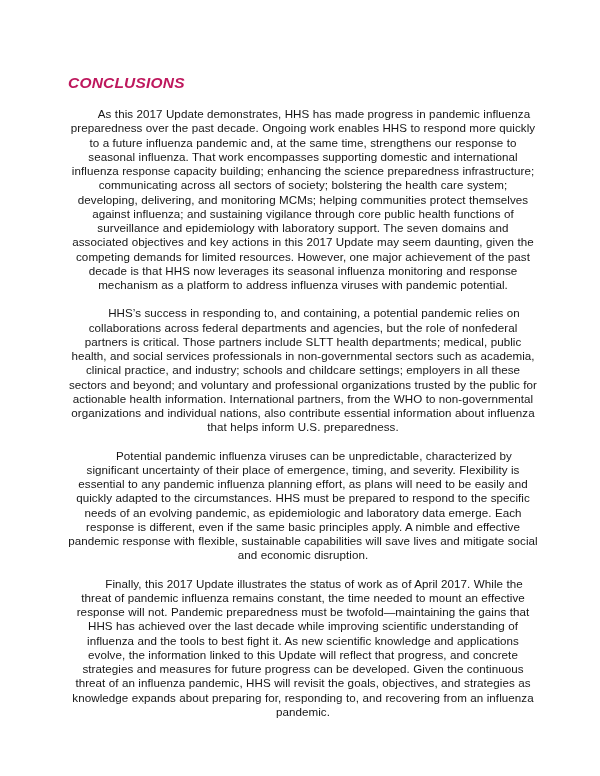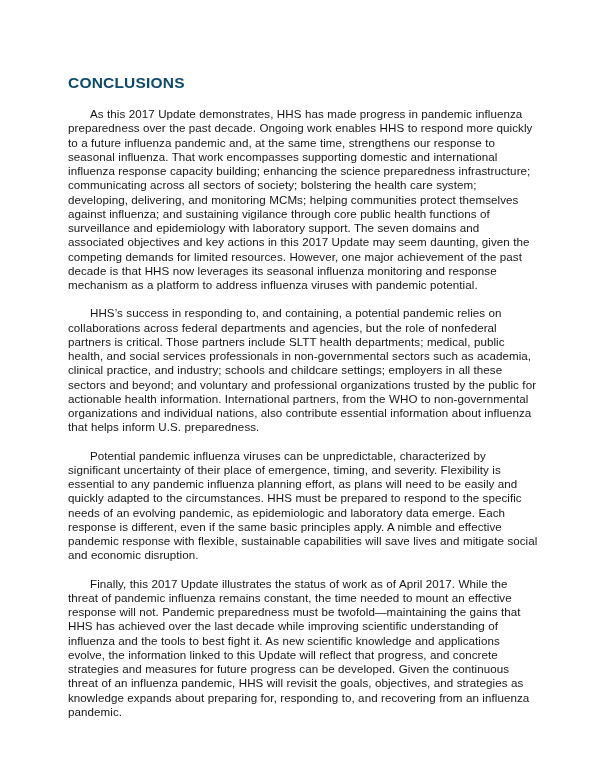--- a/index.html
+++ b/index.html
@@ -25,31 +25,32 @@
   }
   .content {
     position: absolute;
     left: 68px;
     top: 74px;
     width: 470px;
   }
   .section-heading {
     font-size: 15.5px;
     font-weight: bold;
-    color: #0c4a6e;
+    color: #be185d;
     letter-spacing: 0.2px;
     margin: 0 0 16px 0;
     line-height: 1.1;
+    font-style: italic;
   }
   .body-paragraph {
     font-size: 11.6px;
     line-height: 14.25px;
     color: #151515;
     margin: 0 0 14px 0;
-    text-align: left;
+    text-align: center;
     text-indent: 22px;
     letter-spacing: 0.005em;
     word-spacing: 0.01em;
   }
   .body-paragraph:last-child {
     margin-bottom: 16px;
   }
 </style>
 </head>
 <body>

